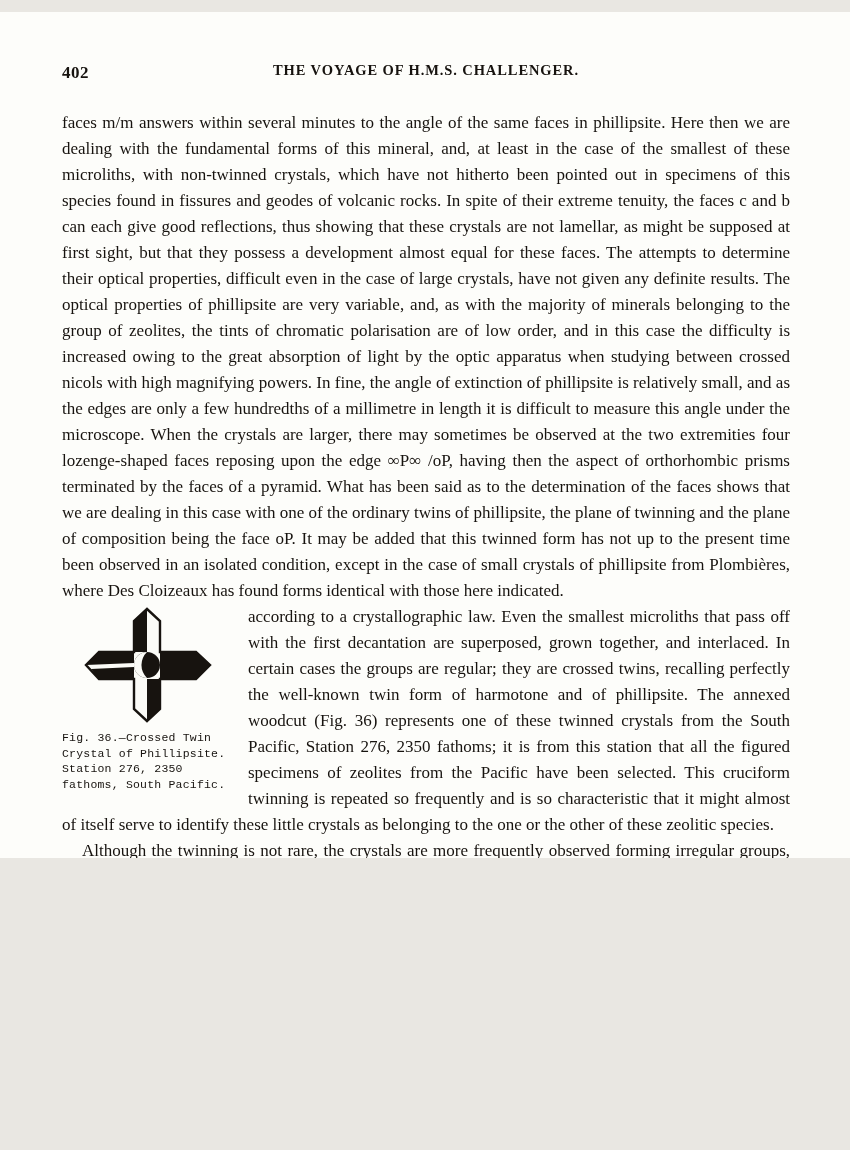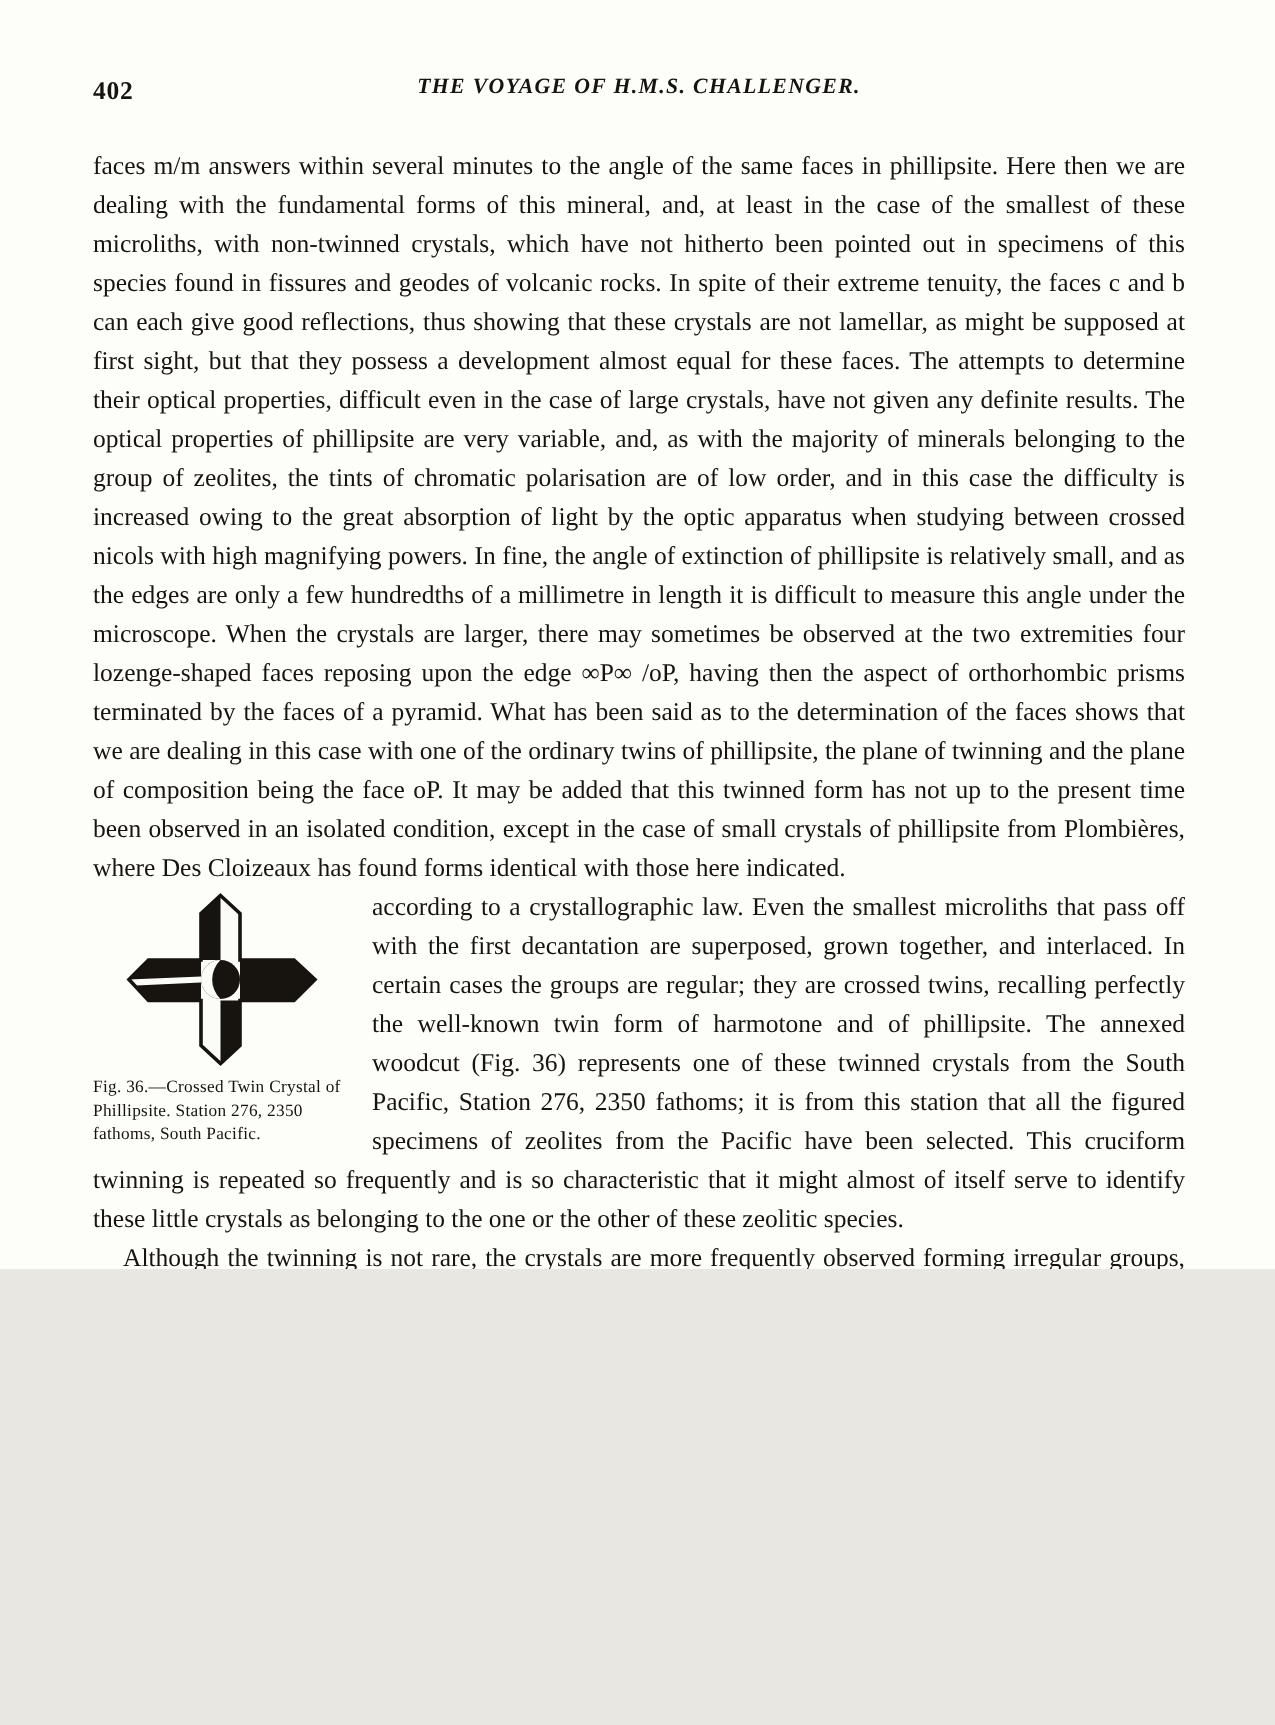--- a/index.html
+++ b/index.html
@@ -1,54 +1,54 @@
 <!DOCTYPE html>
 <html><head>
 <meta charset="utf-8">
 <style>
   html, body { margin: 0; padding: 0; background: #e9e7e2; }
   .page {
     width: 850px;
     height: 846px;
-    margin: 0 auto;
+    margin: 12px auto;
     background: #fdfdfa;
     color: #17130f;
     box-sizing: border-box;
     padding: 50px 60px 40px 62px;
     position: relative;
     overflow: hidden;
     font-family: "Liberation Serif", "DejaVu Serif", serif;
   }
   .header { position: relative; height: 24px; margin-bottom: 24px; }
   .page-number {
     position: absolute; left: 0; top: 1px;
     font-size: 17px; font-weight: bold; letter-spacing: 0.5px;
   }
   .header-title {
     text-align: center;
     font-size: 14.5px;
     font-weight: bold;
     letter-spacing: 0.9px;
-    font-style: italic;
   }
   .body-text {
     font-size: 17px;
     line-height: 26px;
     text-align: justify;
     hyphens: none;
   }
   .para { margin: 0; }
   .indent { text-indent: 20px; }
   .ital { }
   .fig-float {
     float: left;
     width: 172px;
     margin: 3px 14px 4px 0;
     display: block;
     text-indent: 0;
+    font-family: Liberation Mono, monospace;
   }
   .fig-float svg { display: block; margin: 0 auto 7px auto; }
   .fig-caption {
     display: block;
     font-size: 11.5px;
     line-height: 15.5px;
     text-align: left;
     letter-spacing: 0.2px;
     text-indent: 0;
     padding-right: 4px;

